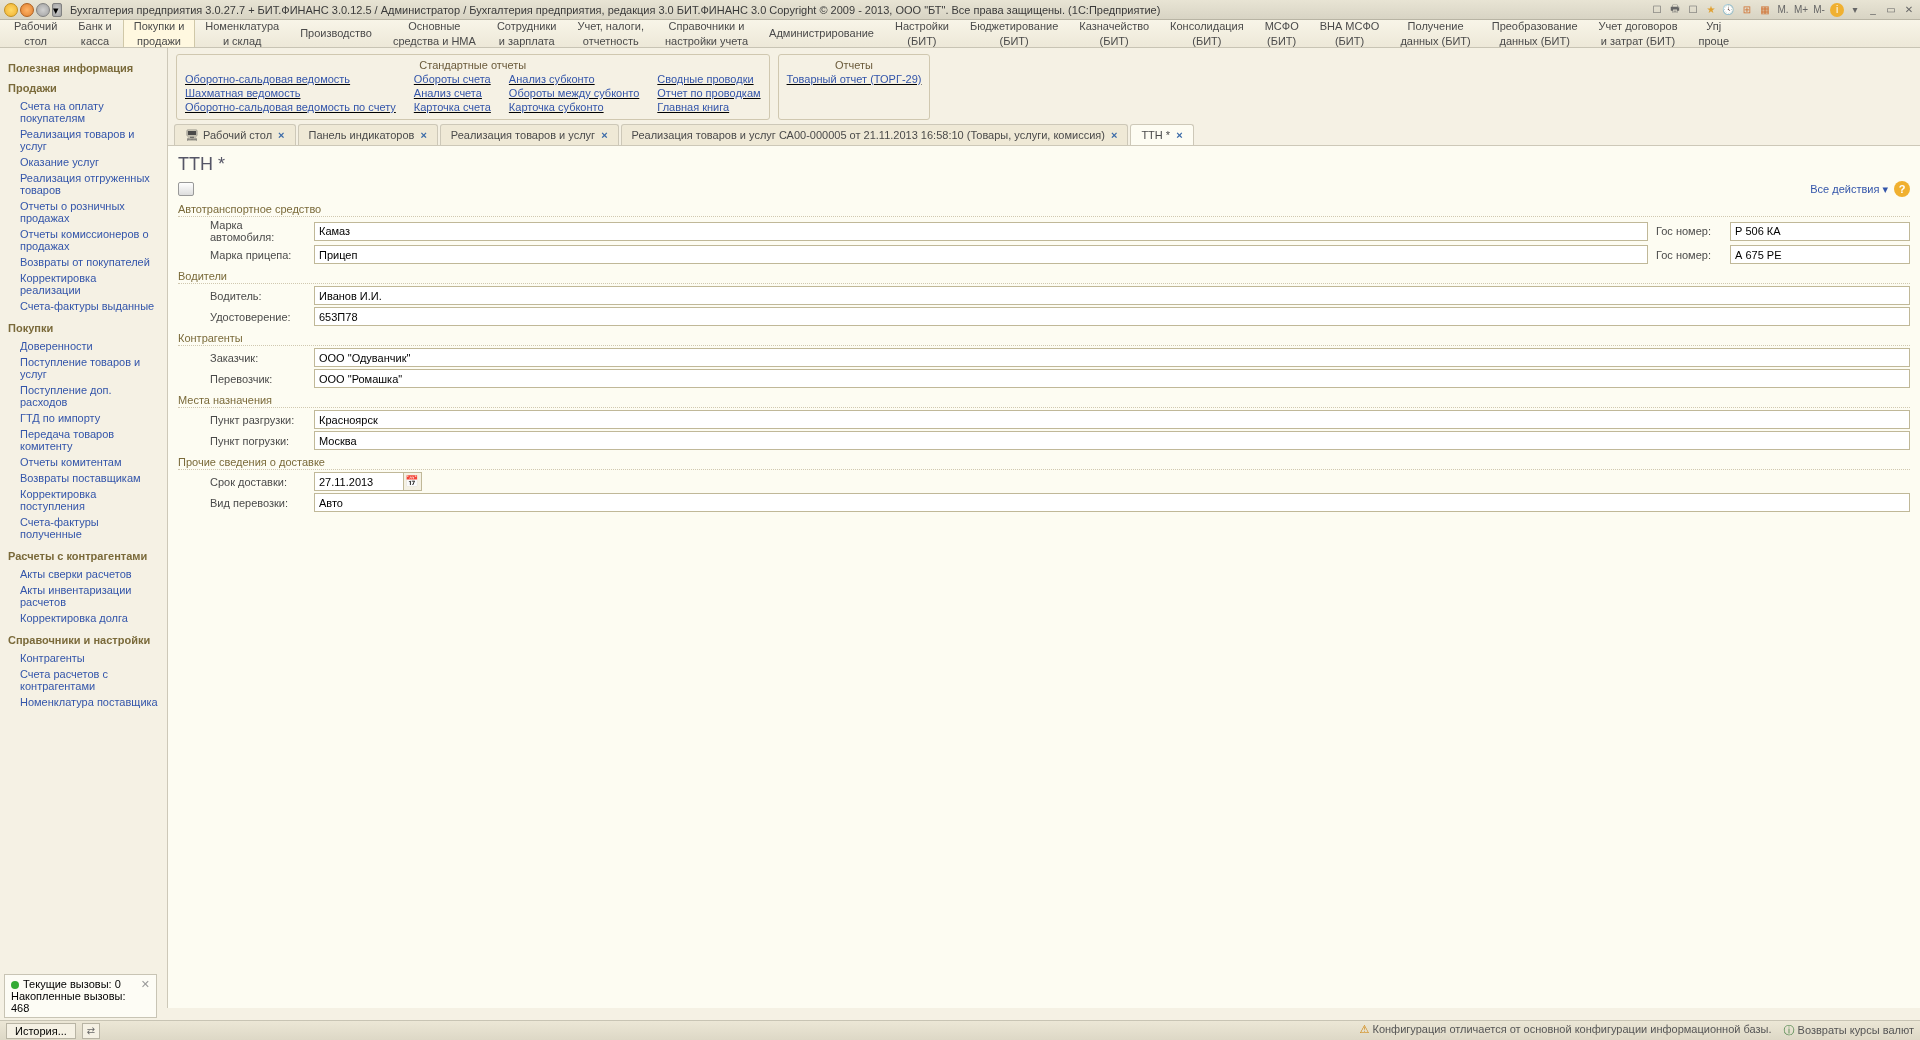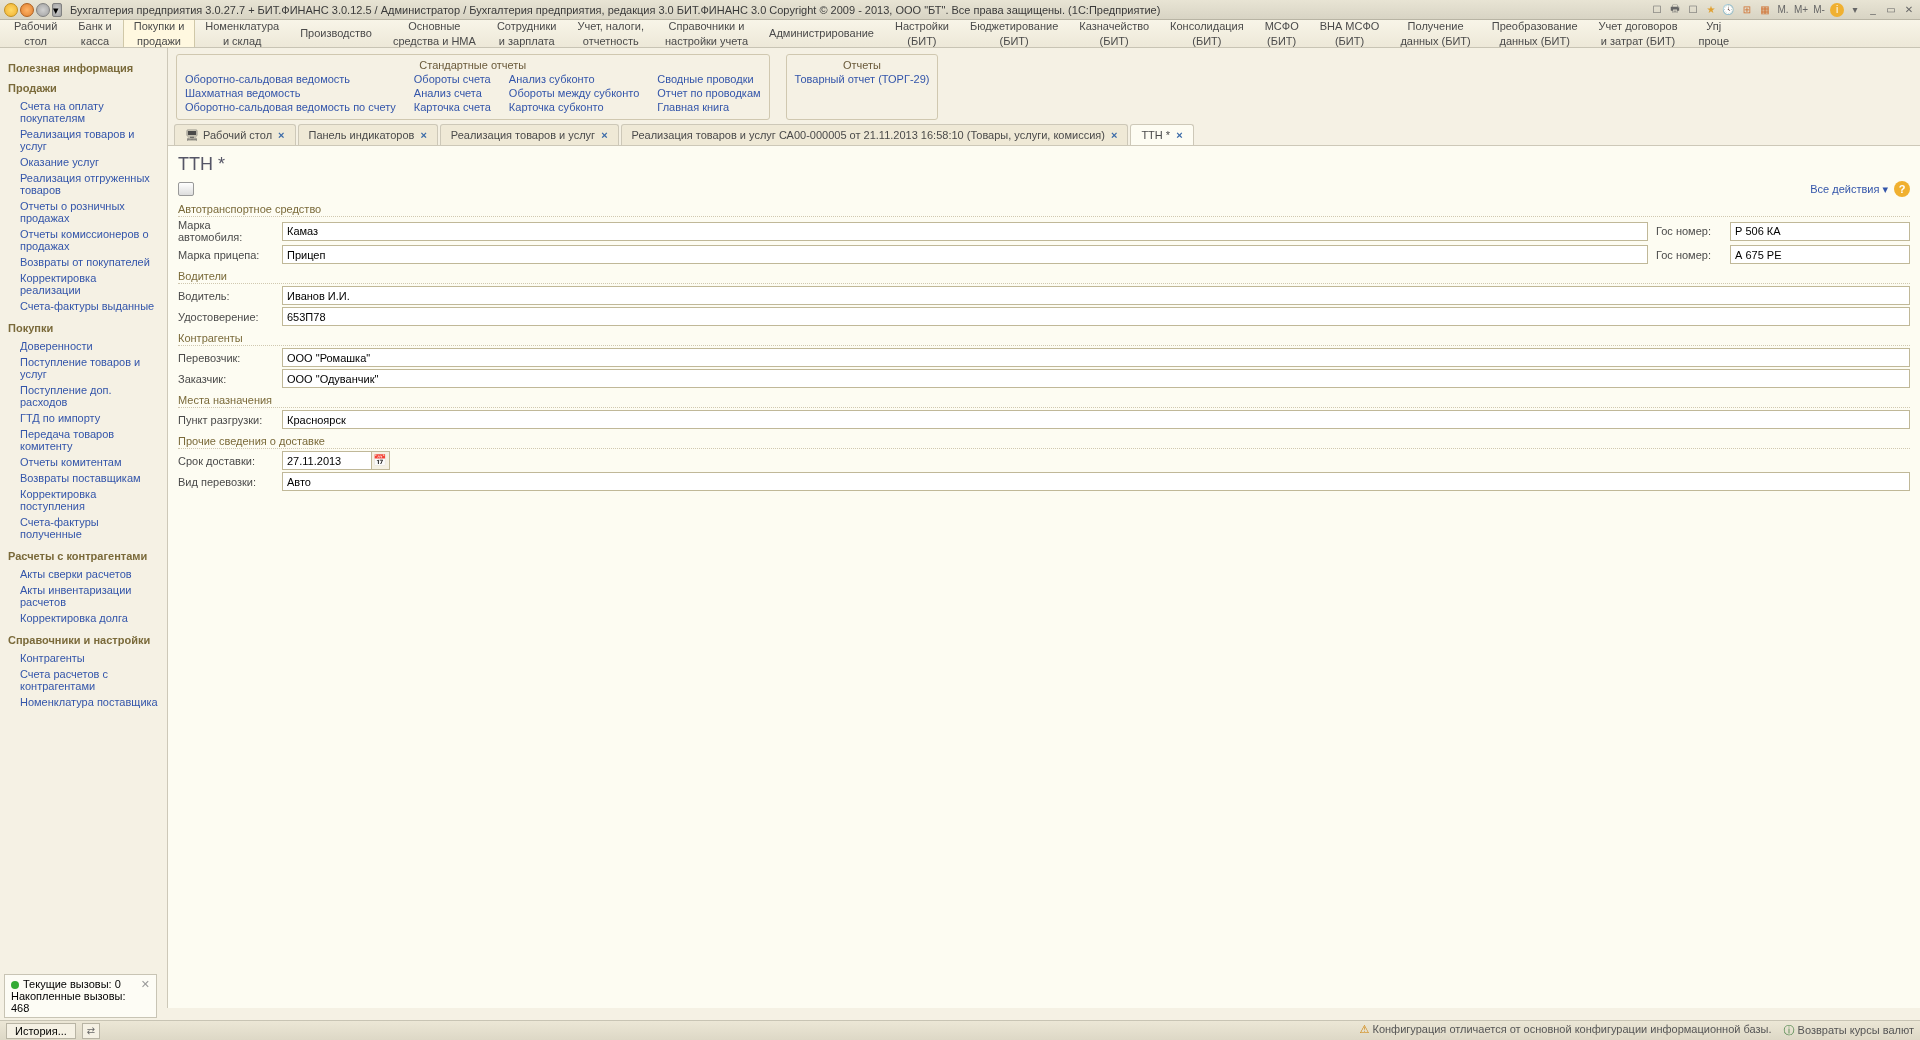--- a/index.html
+++ b/index.html
@@ -28,21 +28,21 @@
 
 .side-header { color: #7a6a3a; font-weight: bold; margin: 8px 0 4px; font-size: 11px; }
 .side-link { color: #3355aa; padding: 2px 0; cursor: pointer; display: block; margin-left: 12px; }
 
 .calls-box { position: absolute; bottom: 22px; left: 4px; width: 153px; border: 1px solid #c8c4b4; background: #fdfcf5; padding: 3px 6px; font-size: 11px; display:flex; }
 .calls-box .cb-text { flex:1; }
 .calls-box .cb-close { color:#999; cursor:pointer; }
 .calls-box .green-dot { width:8px; height:8px; background:#3a3; border-radius:50%; display:inline-block; margin-right:4px; vertical-align:middle;}
 
 
-.report-panels { display: flex; gap: 16px; padding: 6px 8px 2px; }
+.report-panels { display: flex; gap: 8px; padding: 6px 8px 2px; text-decoration: underline; }
 .groupbox { border: 1px solid #d0c8b0; border-radius: 3px; padding: 4px 8px 6px; background: #f5f1e4; }
 .groupbox-title { text-align: center; color: #6a5a3a; font-size: 11px; margin-top: -12px; background: #f5f1e4; display: inline-block; padding: 0 6px; position: relative; left: 50%; transform: translateX(-50%); }
 .gb-cols { display: flex; gap: 18px; margin-top: 2px; }
 .gb-col { display: flex; flex-direction: column; gap: 2px; }
 .gb-link { color: #3355aa; cursor: pointer; white-space: nowrap; }
 
 
 .tabs-row { display: flex; align-items: center; padding: 2px 6px 0; border-bottom: 1px solid #cdc8b8; }
 .tab { display: flex; align-items: center; gap: 6px; padding: 4px 10px; border: 1px solid #cdc8b8; border-bottom: none; background: #efe9d6; margin-right: 2px; border-radius: 3px 3px 0 0; cursor: pointer; color: #4a4a4a; }
 .tab.active { background: #fdfcf2; font-weight: normal; }
@@ -53,21 +53,21 @@
 .form-panel { flex: 1; background: #fdfcf2; padding: 8px 10px; overflow: auto; position: relative; }
 .form-title { font-size: 18px; color: #556; margin-bottom: 6px; }
 .form-toolbar { display: flex; justify-content: space-between; align-items: center; margin-bottom: 6px; }
 .ft-left { display:flex; gap:4px; }
 .ft-right { display:flex; gap:6px; align-items:center; }
 .ft-actions { color: #3355aa; cursor: pointer; }
 .ft-help { width:16px; height:16px; border-radius:50%; background:#f0b030; color:#fff; display:flex; align-items:center; justify-content:center; font-weight:bold; cursor:pointer; font-size:11px; }
 
 .section-label { color: #7a6a3a; margin: 6px 0 2px; border-bottom: 1px dotted #d0c8b0; padding-bottom:1px; }
 .form-row { display: flex; align-items: center; gap: 4px; margin: 2px 0; }
-.form-row label { width: 100px; color: #4a4a4a; }
+.form-row label { width: 100px; color: #4a4a4a; margin-left: 32px; }
 .form-input { flex: 1; height: 19px; border: 1px solid #c0b898; background: #fff; padding: 1px 4px; font-size: 11px; }
 .form-row .gosnum-label { width: 70px; margin-left: 4px; }
 .form-row .gosnum-input { width: 180px; flex: none; }
 .date-wrap { display:flex; align-items:center; }
 .date-input { width: 90px; height:19px; border:1px solid #c0b898; padding:1px 4px; font-size:11px; }
 .date-btn { width:18px; height:19px; border:1px solid #c0b898; border-left:none; background:#f5f1e4; display:flex; align-items:center; justify-content:center; cursor:pointer; }
 
 
 .statusbar { position:absolute; bottom:0; left:0; right:0; height: 20px; background: linear-gradient(#ece7d6, #ddd8c6); border-top: 1px solid #c8c4b4; display: flex; align-items: center; padding: 0 6px; gap: 6px; }
 .status-btn { padding: 1px 8px; border: 1px solid #b8b4a4; background: #f5f1e4; cursor: pointer; font-size:11px; }
@@ -258,32 +258,36 @@
         <label>Водитель:</label>
         <input class="form-input" value="Иванов И.И." style="">
       </div>
       <div class="form-row">
         <label>Удостоверение:</label>
         <input class="form-input" value="653П78" style="">
       </div>
 
       <div class="section-label">Контрагенты</div>
       <div class="form-row">
+        <label>Заказчик:</label>
+        <input class="form-input" value="ООО &quot;Одуванчик&quot;" style="">
+      </div>
+      <div class="form-row">
         <label>Перевозчик:</label>
         <input class="form-input" value="ООО &quot;Ромашка&quot;" style="">
       </div>
-      <div class="form-row">
-        <label>Заказчик:</label>
-        <input class="form-input" value="ООО &quot;Одуванчик&quot;" style="">
-      </div>
 
       <div class="section-label">Места назначения</div>
       <div class="form-row">
         <label>Пункт разгрузки:</label>
         <input class="form-input" value="Красноярск" style="">
+      </div>
+      <div class="form-row">
+        <label>Пункт погрузки:</label>
+        <input class="form-input" value="Москва" style="">
       </div>
 
       <div class="section-label">Прочие сведения о доставке</div>
       <div class="form-row">
         <label>Срок доставки:</label>
         <div class="date-wrap">
           <input class="date-input" value="27.11.2013" style="">
           <div class="date-btn">📅</div>
         </div>
       </div>

